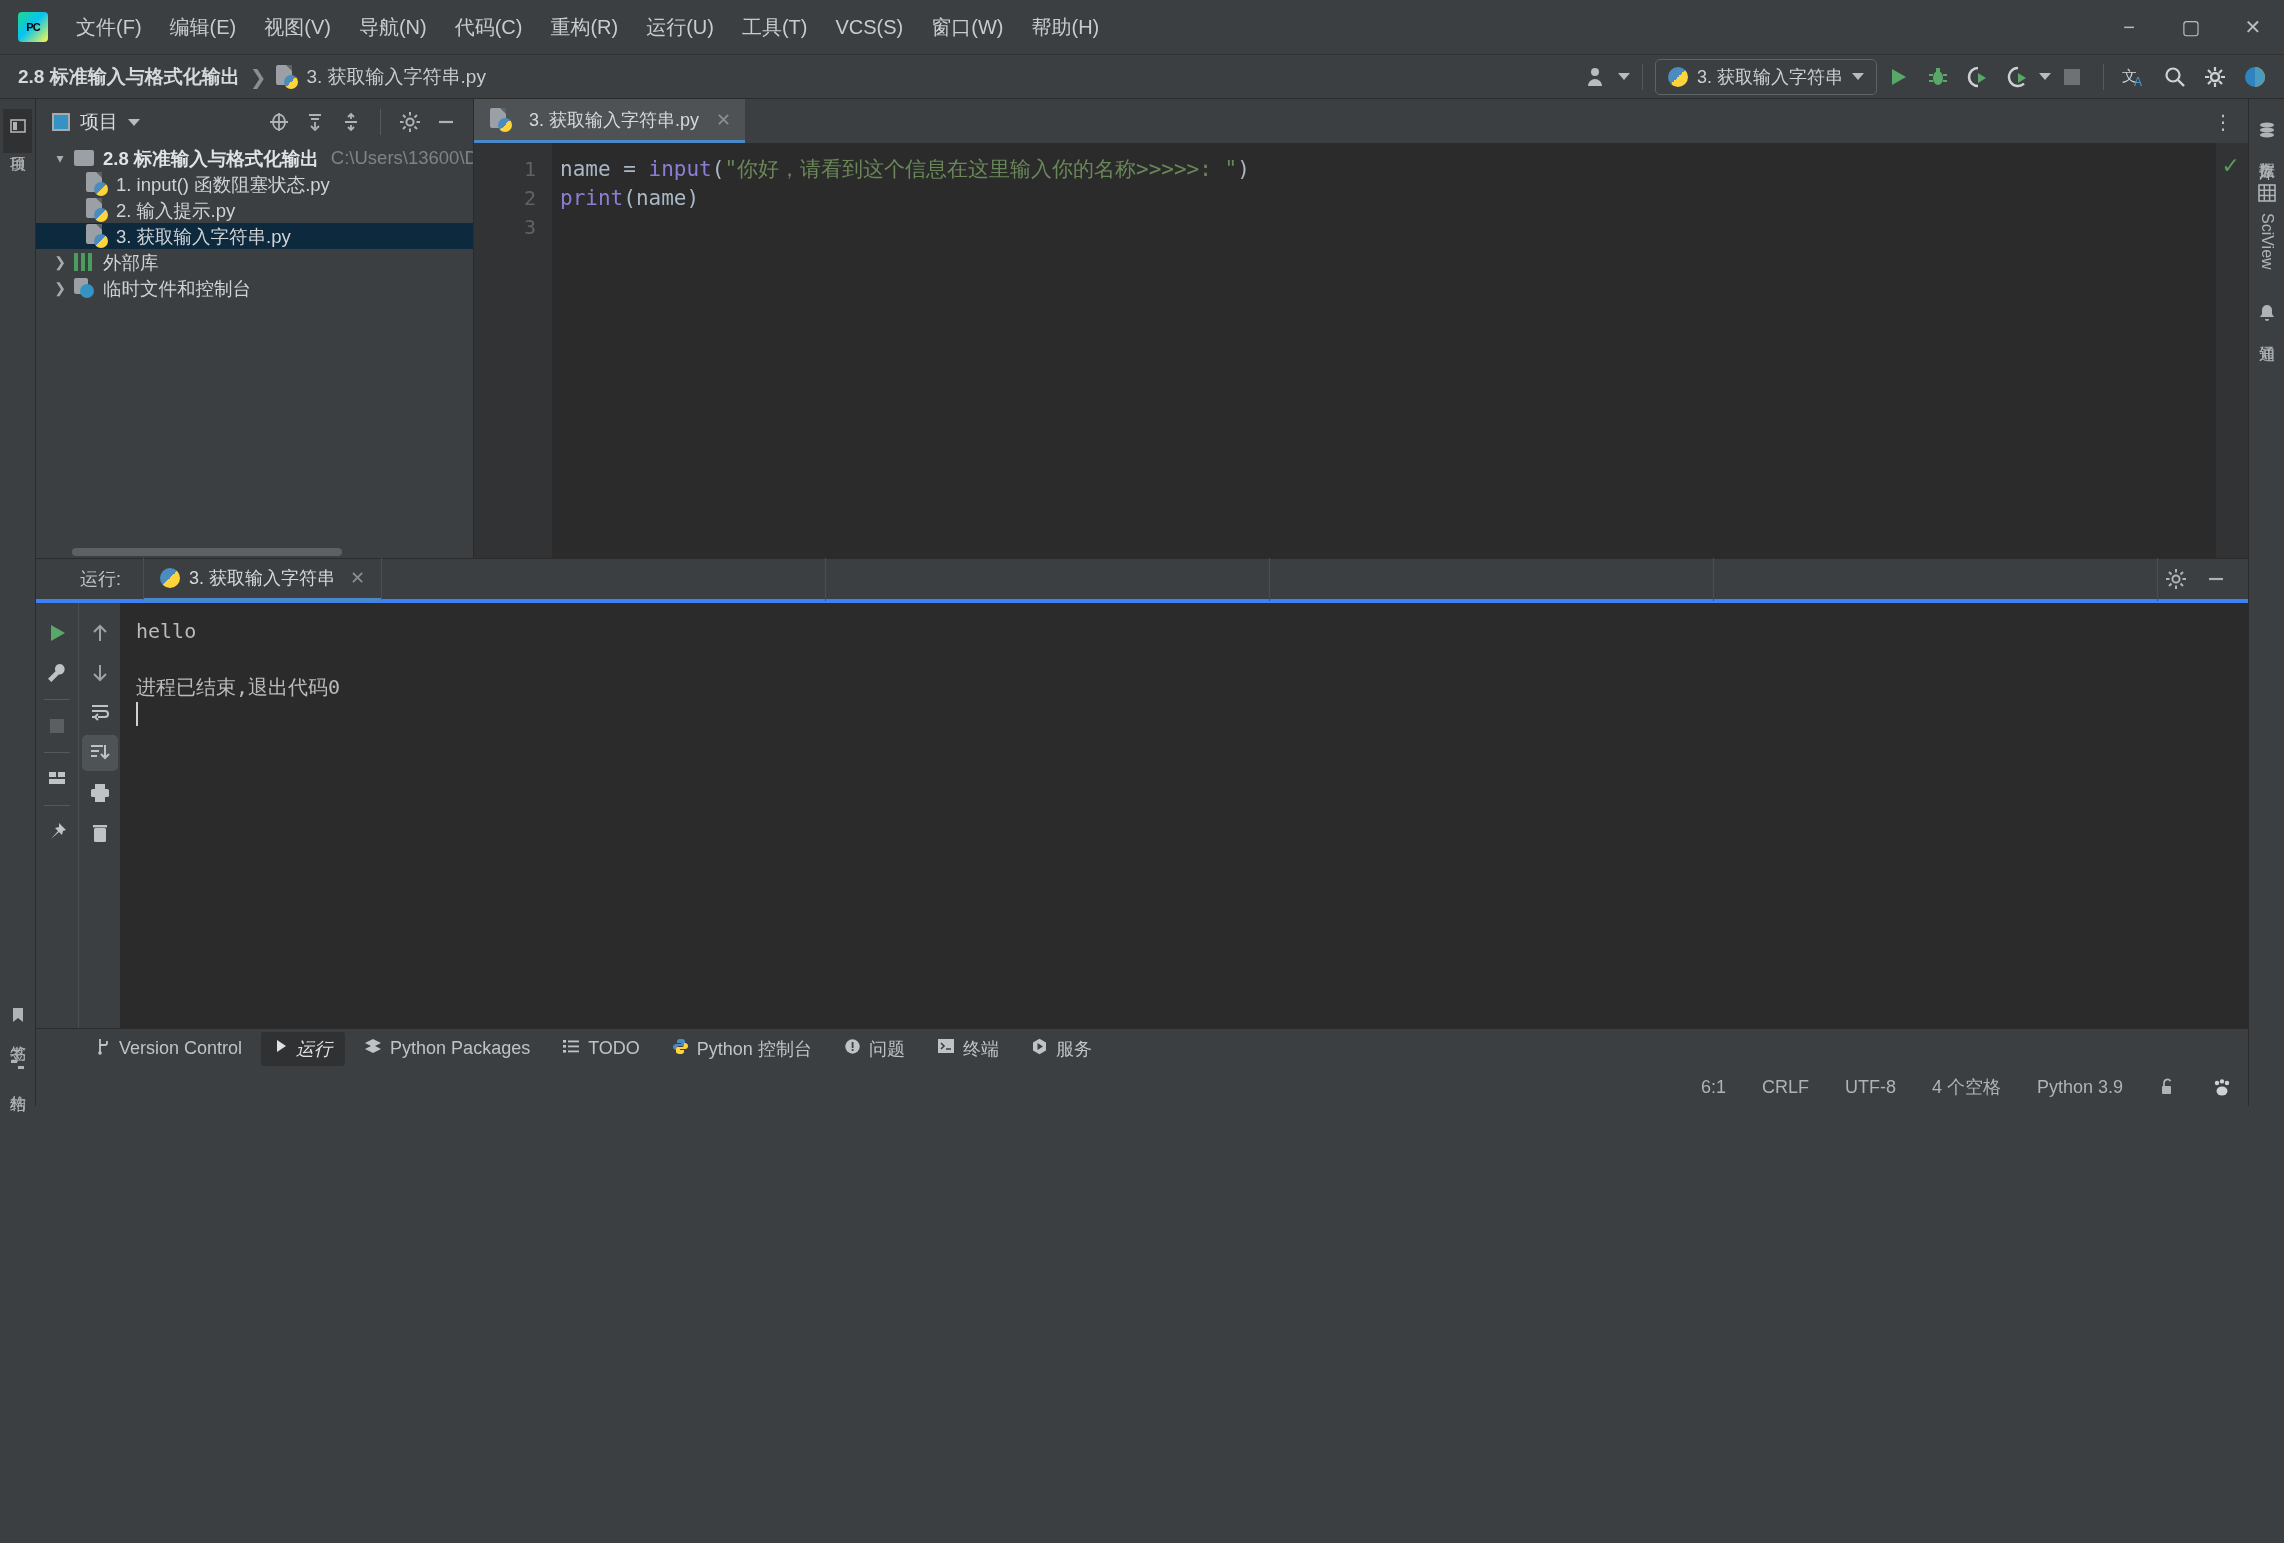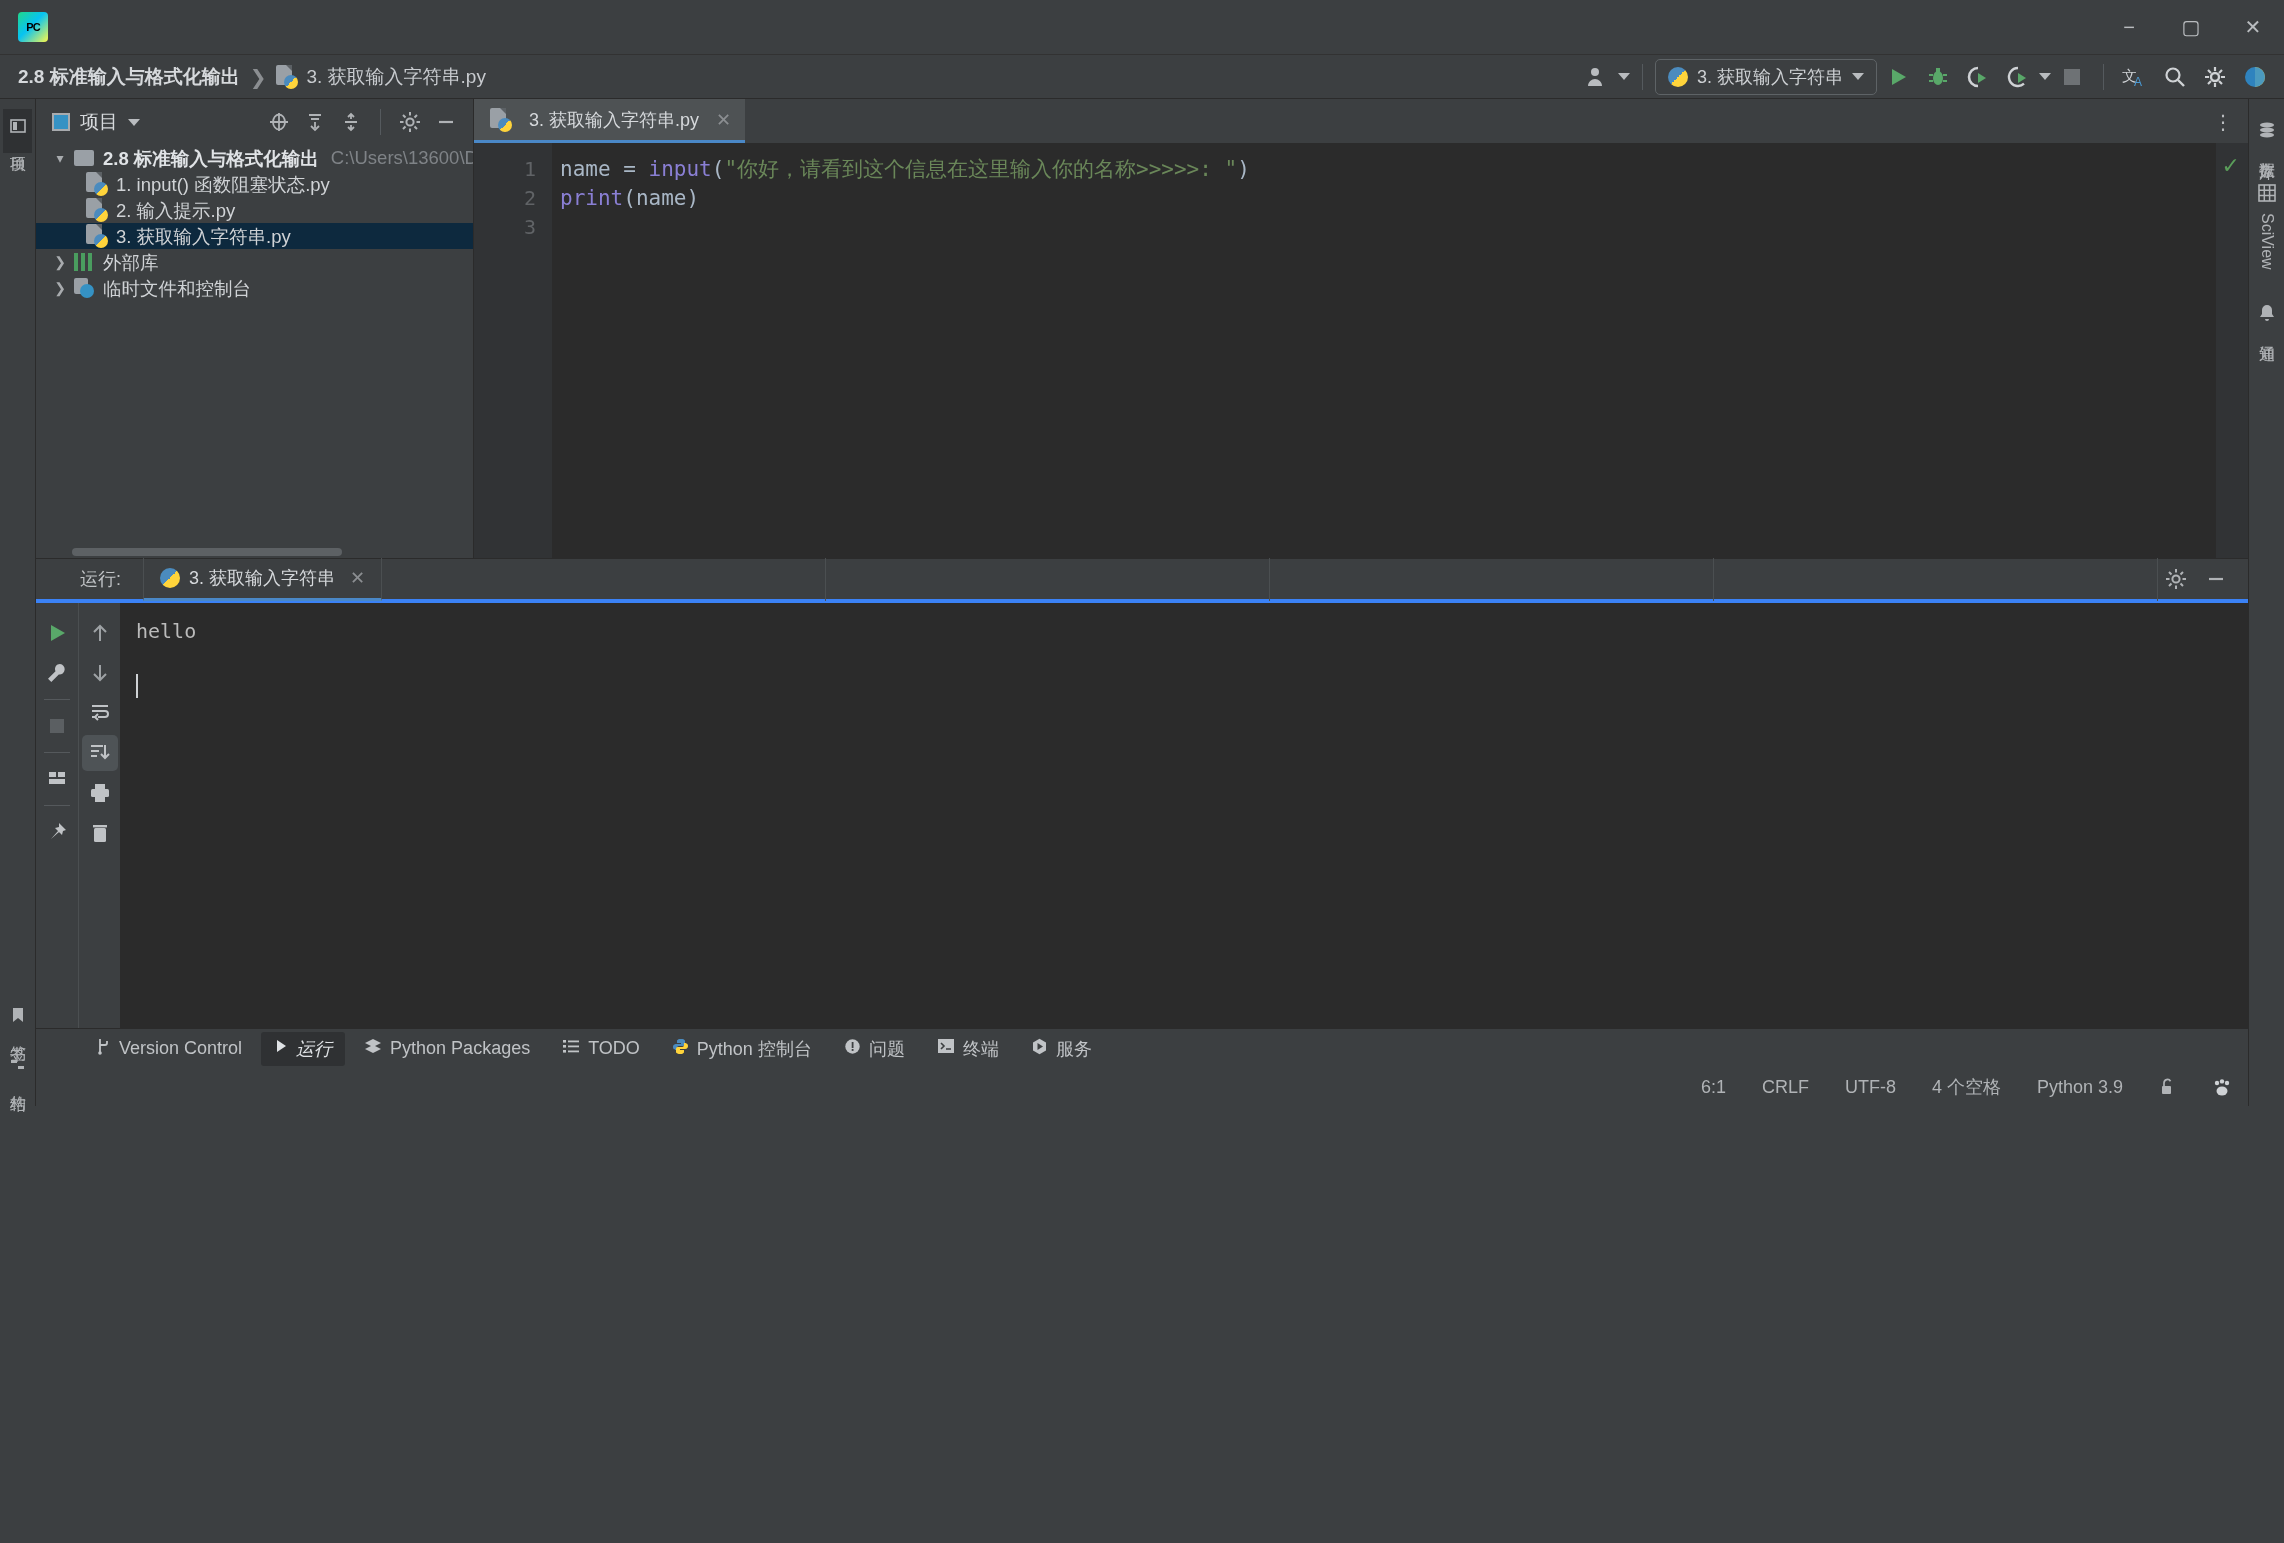--- a/index.html
+++ b/index.html
@@ -180,20 +180,33 @@
   .mini-icon { display:inline-flex; align-items:center; justify-content:center; }
 </style>
 </head>
 <body>
 
 <div class="ide">
 
   <div class="titlebar">
     <div class="pc-logo">
       <span>PC</span>
+    </div>
+    <div class="menubar">
+      <div class="menu-item">文件(F)</div>
+      <div class="menu-item">编辑(E)</div>
+      <div class="menu-item">视图(V)</div>
+      <div class="menu-item">导航(N)</div>
+      <div class="menu-item">代码(C)</div>
+      <div class="menu-item">重构(R)</div>
+      <div class="menu-item">运行(U)</div>
+      <div class="menu-item">工具(T)</div>
+      <div class="menu-item">VCS(S)</div>
+      <div class="menu-item">窗口(W)</div>
+      <div class="menu-item">帮助(H)</div>
     </div>
     <div class="win-ctrl">
       <div class="win-btn">−</div>
       <div class="win-btn">▢</div>
       <div class="win-btn close">✕</div>
     </div>
   </div>
 
   <div class="navbar">
     <div class="crumb">
@@ -524,20 +537,21 @@
               <svg width="22" height="22" viewBox="0 0 22 22">
                   <rect x="5" y="6" width="12" height="14" rx="1.5" fill="#c0c3c6"></rect>
                   <rect x="4" y="3" width="14" height="2.4" fill="#c0c3c6"></rect>
                 </svg>
             </div>
           </div>
 
           <div class="console">
             <div class="cl">hello</div>
             <div class="cl">&nbsp;</div>
+            <div class="cl">进程已结束,退出代码0</div>
             <div class="cl"><span class="caretbar"></span></div>
           </div>
         </div>
       </div>
 
       <div class="statusrow">
         <div class="sb-tabs">
           <div class="sb-tab">
             <span>
               <svg width="16" height="18" viewBox="0 0 16 18">

